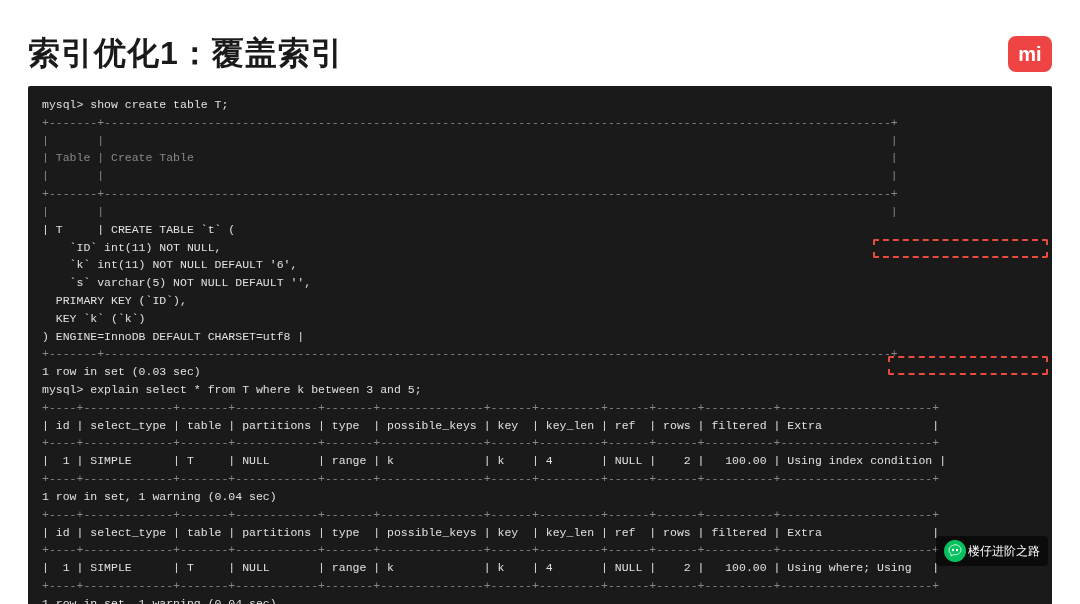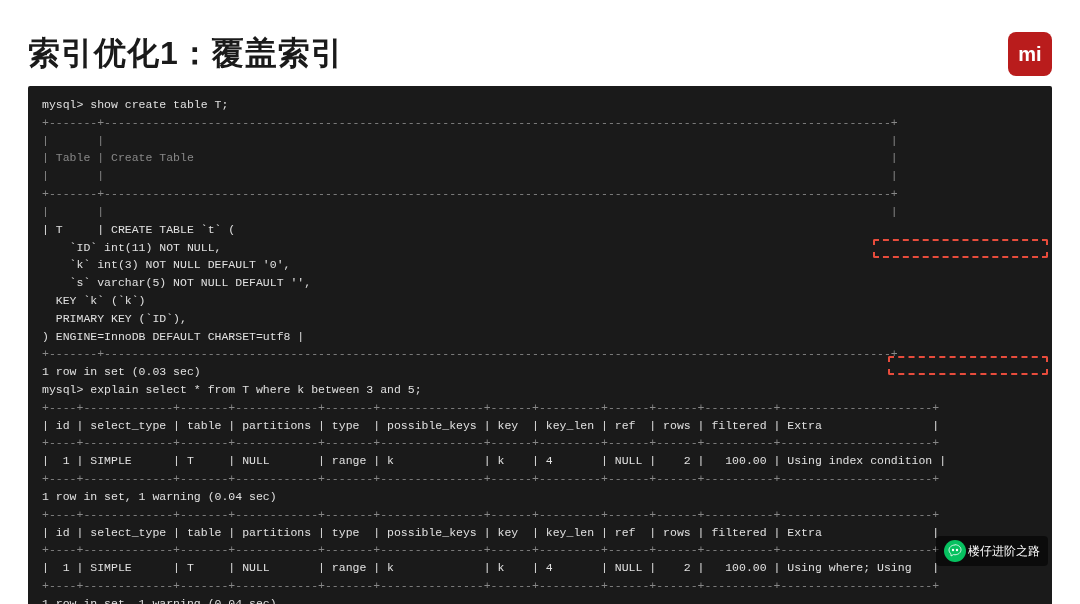--- a/index.html
+++ b/index.html
@@ -21,22 +21,22 @@
       justify-content: space-between;
     }
     .header-title {
       font-size: 32px;
       font-weight: bold;
       color: #1a1a1a;
       letter-spacing: 1px;
     }
     .mi-logo {
       width: 44px;
-      height: 44px;
-      background: #b91c1c;
+      height: 36px;
+      background: #ef4444;
       border-radius: 8px;
       display: flex;
       align-items: center;
       justify-content: center;
       color: white;
       font-size: 20px;
       font-weight: bold;
       font-family: Arial, sans-serif;
     }
 
@@ -123,24 +123,24 @@
 <div class="terminal" id="terminal-container">
     <span class="terminal-line prompt">mysql&gt; show create table T;</span>
     <span class="terminal-line separator">+-------+------------------------------------------------------------------------------------------------------------------+</span>
     <span class="terminal-line separator">|       |                                                                                                                  |</span>
     <span class="terminal-line separator">| Table | Create Table                                                                                                     |</span>
     <span class="terminal-line separator">|       |                                                                                                                  |</span>
     <span class="terminal-line separator">+-------+------------------------------------------------------------------------------------------------------------------+</span>
     <span class="terminal-line separator">|       |                                                                                                                  |</span>
     <span class="terminal-line data">| T     | CREATE TABLE `t` (</span>
     <span class="terminal-line data">    `ID` int(11) NOT NULL,</span>
-    <span class="terminal-line data">    `k` int(3) NOT NULL DEFAULT '0',</span>
+    <span class="terminal-line data">    `k` int(11) NOT NULL DEFAULT '6',</span>
     <span class="terminal-line data">    `s` varchar(5) NOT NULL DEFAULT '',</span>
+    <span class="terminal-line data">  PRIMARY KEY (`ID`),</span>
     <span class="terminal-line data">  KEY `k` (`k`)</span>
-    <span class="terminal-line data">  PRIMARY KEY (`ID`),</span>
     <span class="terminal-line data">) ENGINE=InnoDB DEFAULT CHARSET=utf8 |</span>
     <span class="terminal-line separator">+-------+------------------------------------------------------------------------------------------------------------------+</span>
     <span class="terminal-line result"></span>
     <span class="terminal-line result">1 row in set (0.03 sec)</span>
     <span class="terminal-line result"></span>
     <span class="terminal-line prompt">mysql&gt; explain select * from T where k between 3 and 5;</span>
     <span class="terminal-line separator">+----+-------------+-------+------------+-------+---------------+------+---------+------+------+----------+----------------------+</span>
     <span class="terminal-line data">| id | select_type | table | partitions | type  | possible_keys | key  | key_len | ref  | rows | filtered | Extra                |</span>
     <span class="terminal-line separator">+----+-------------+-------+------------+-------+---------------+------+---------+------+------+----------+----------------------+</span>
     <span class="terminal-line data">|  1 | SIMPLE      | T     | NULL       | range | k             | k    | 4       | NULL |    2 |   100.00 | Using index condition |</span>

